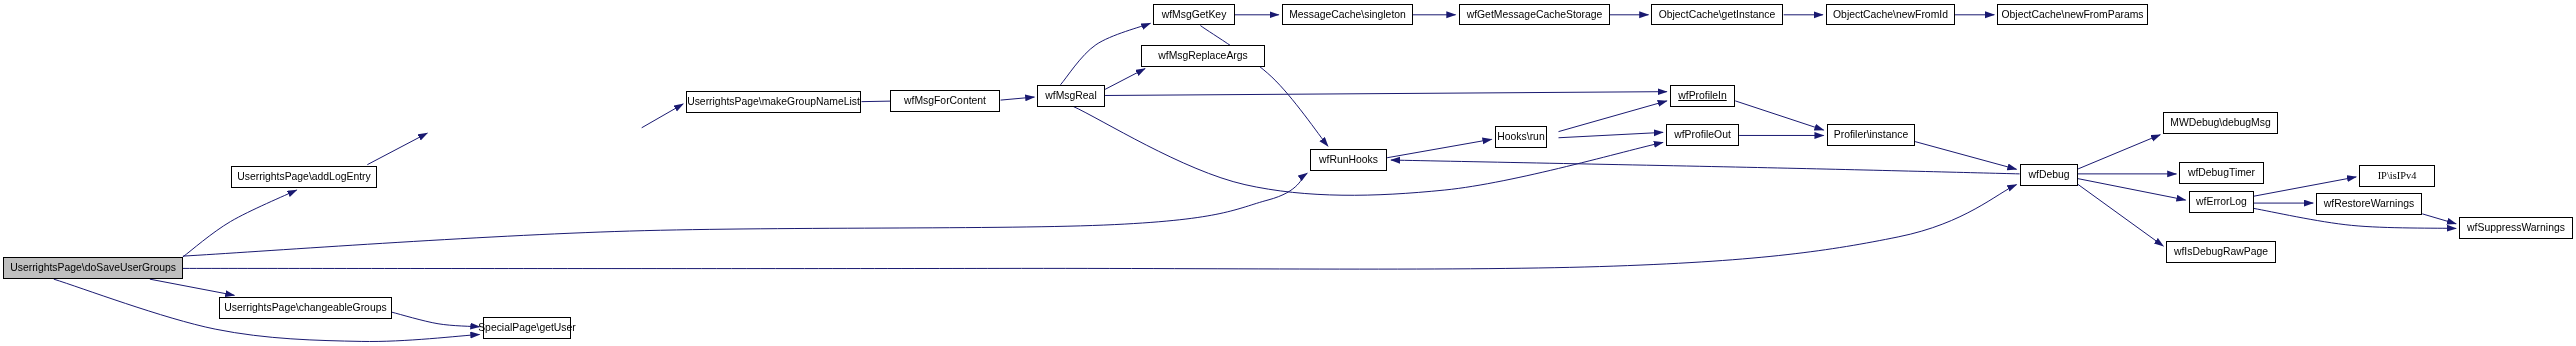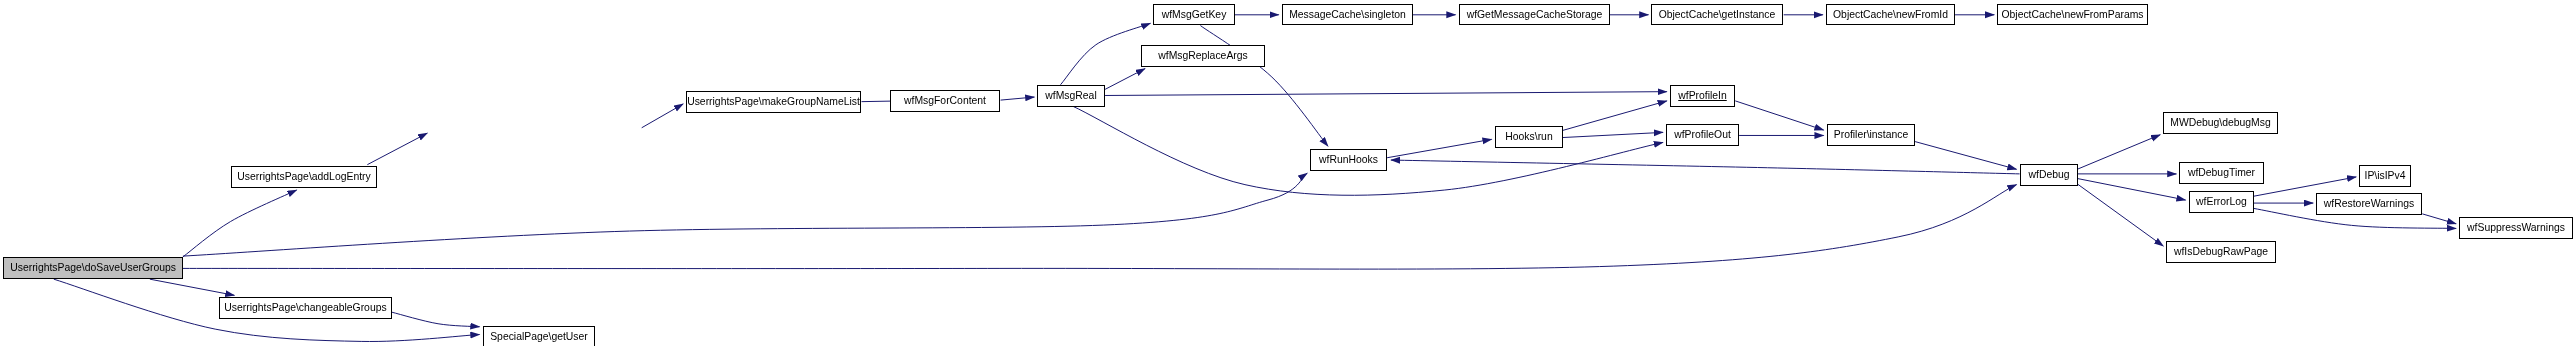--- a/index.html
+++ b/index.html
@@ -79,28 +79,28 @@
     <div class="node" style="left: 874px; top: 90px; width: 110px; margin-left: 16px;">wfMsgForContent</div>
     <div class="node" style="left: 1037px; top: 85px; width: 68px;">wfMsgReal</div>
     <div class="node" style="left: 1141px; top: 45px; width: 124px;">wfMsgReplaceArgs</div>
     <div class="node bold" style="left: 1153px; top: 3.8px; width: 82px;">wfMsgGetKey</div>
     <div class="node bold" style="left: 1282px; top: 3.8px; width: 131px;">MessageCache\singleton</div>
     <div class="node bold" style="left: 1459px; top: 3.8px; width: 151px;">wfGetMessageCacheStorage</div>
     <div class="node bold" style="left: 1651px; top: 3.8px; width: 132px;">ObjectCache\getInstance</div>
     <div class="node bold" style="left: 1826px; top: 3.8px; width: 129px;">ObjectCache\newFromId</div>
     <div class="node bold" style="left: 1997px; top: 3.8px; width: 151px;">ObjectCache\newFromParams</div>
     <div class="node" style="left: 1310px; top: 149px; width: 77px;">wfRunHooks</div>
-    <div class="node" style="left: 1495px; top: 126px; width: 68px;">Hooks\run</div>
+    <div class="node" style="left: 1495px; top: 126px; width: 52px;">Hooks\run</div>
     <div class="node" style="left: 1670px; top: 85px; width: 65px; text-decoration: underline;">wfProfileIn</div>
     <div class="node" style="left: 1666px; top: 124px; width: 73px;">wfProfileOut</div>
     <div class="node" style="left: 1827px; top: 124px; width: 88px;">Profiler\instance</div>
     <div class="node" style="left: 2020px; top: 164px; width: 58px;">wfDebug</div>
     <div class="node bold" style="left: 2163px; top: 112px; width: 115px;">MWDebug\debugMsg</div>
     <div class="node" style="left: 2179px; top: 162px; width: 85px;">wfDebugTimer</div>
-    <div class="node" style="left: 2359px; top: 165px; width: 52px;">IP\isIPv4</div>
+    <div class="node" style="left: 2359px; top: 165px; width: 76px; font-family: Liberation Serif, serif;">IP\isIPv4</div>
     <div class="node" style="left: 2189px; top: 191px; width: 65px;">wfErrorLog</div>
     <div class="node" style="left: 2316px; top: 193px; width: 106px;">wfRestoreWarnings</div>
     <div class="node" style="left: 2459px; top: 217px; width: 114px;">wfSuppressWarnings</div>
     <div class="node" style="left: 2166px; top: 241px; width: 110px;">wfIsDebugRawPage</div>
     <div class="node" style="left: 219px; top: 297px; width: 173px;">UserrightsPage\changeableGroups</div>
-    <div class="node" style="left: 483px; top: 326px; width: 112px;">SpecialPage\getUser</div>
+    <div class="node" style="left: 483px; top: 317px; width: 88px;">SpecialPage\getUser</div>
   </div>
 
 
 </body></html>

